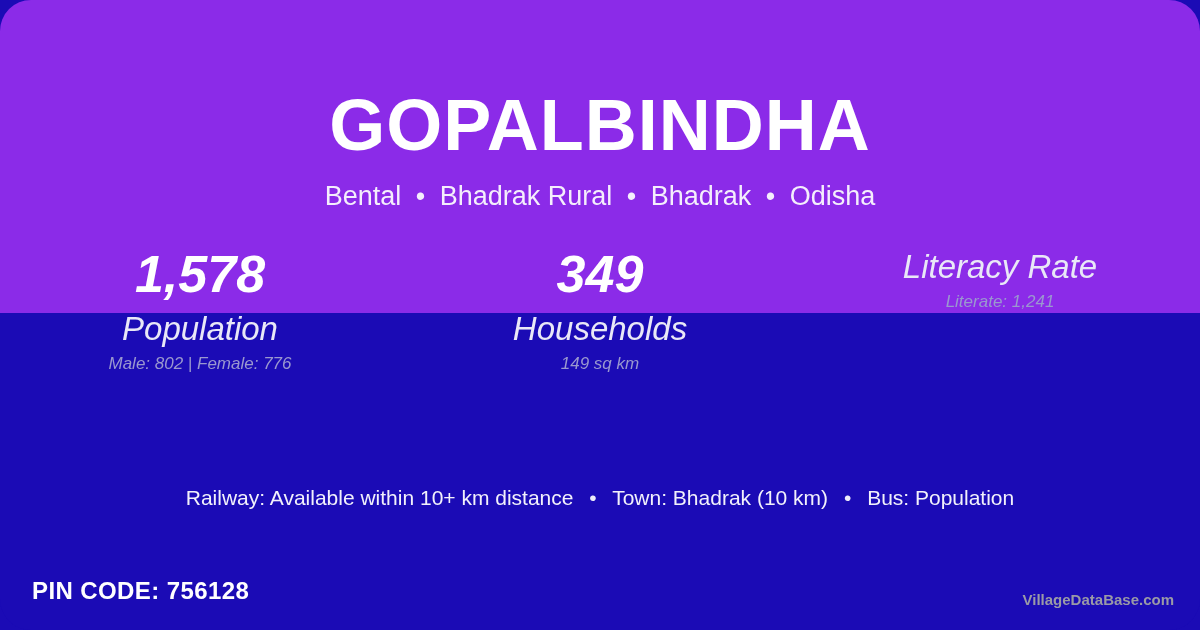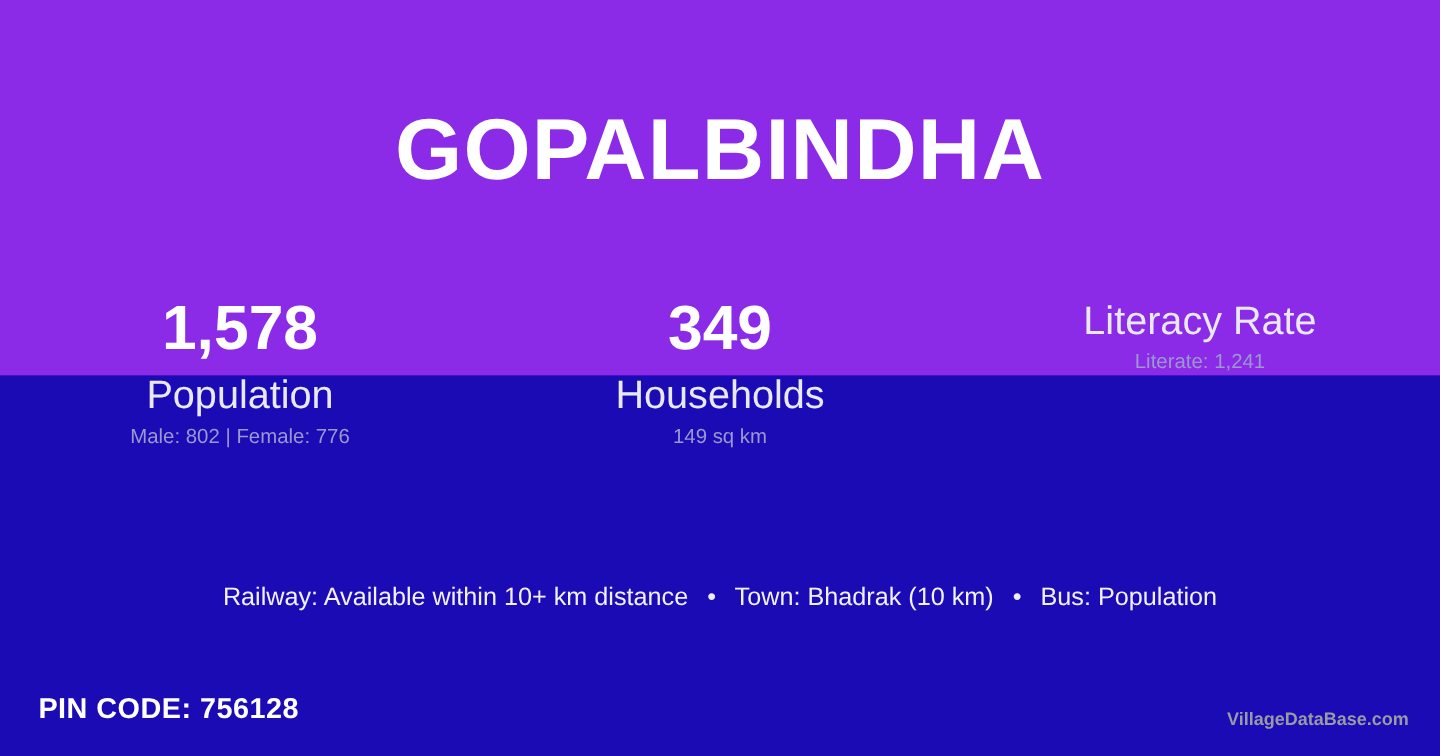--- a/index.html
+++ b/index.html
@@ -16,20 +16,21 @@
     position:relative;
   }
 
   
   #card {
     position:relative;
     width:1200px;
     height:630px;
     background:#1B0BB5;
     overflow:hidden;
+    border-radius:31px;
   }
 
   #purple-band {
     position:absolute;
     left:0; top:0;
     width:1200px;
     height:313px;
     background:#8B2BE8;
   }
 
@@ -75,20 +76,21 @@
     position:absolute;
     left:0; top:243px;
     width:1200px;
     display:flex;
     z-index:5;
   }
 
   .stat {
     flex:1 1 0;
     text-align:center;
+    font-style:italic;
   }
 
   .stat-value {
     font-size:52px;
     line-height:62px;
     font-weight:bold;
     color:#FFFFFF;
     white-space:nowrap;
   }
 
@@ -153,20 +155,29 @@
 </head>
 <body>
 
 <div id="card">
 
   <div id="purple-band"></div>
   <div id="blue-band"></div>
 
   <div id="header">
     <div id="village-title">GOPALBINDHA</div>
+    <div id="breadcrumb">
+      <span>Bental</span>
+      <span class="sep">•</span>
+      <span>Bhadrak Rural</span>
+      <span class="sep">•</span>
+      <span>Bhadrak</span>
+      <span class="sep">•</span>
+      <span>Odisha</span>
+    </div>
   </div>
 
   <div id="stats">
 
     <div class="stat">
       <div class="stat-value">1,578</div>
       <div class="stat-label">Population</div>
       <div class="stat-sub">Male: 802 | Female: 776</div>
     </div>
 

